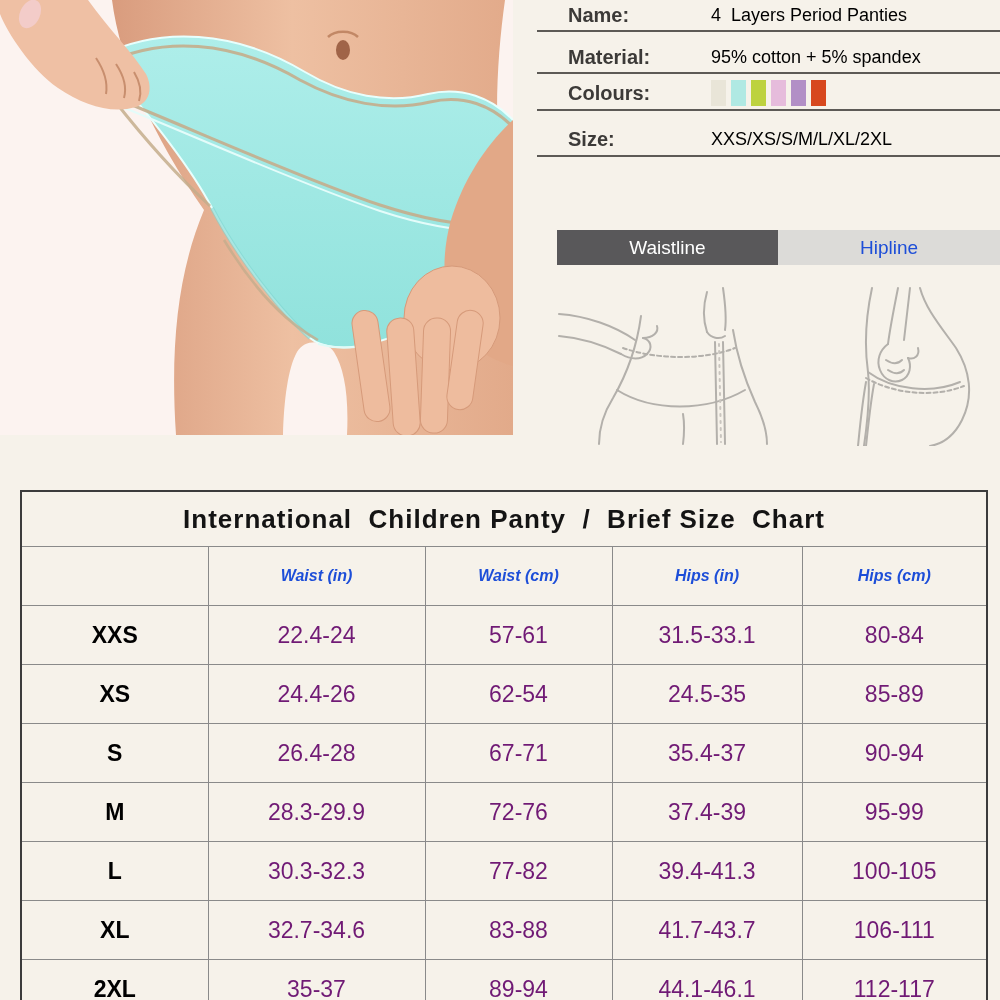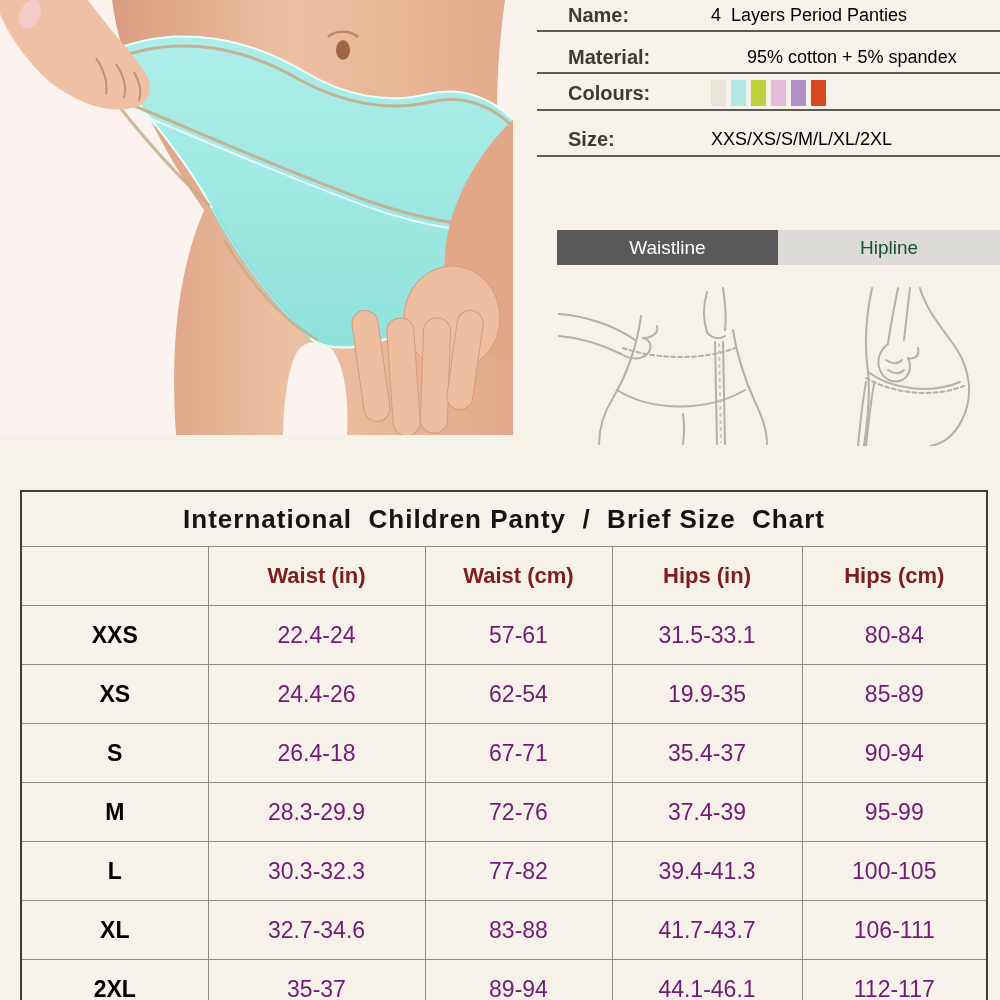--- a/index.html
+++ b/index.html
@@ -7,44 +7,44 @@
   #canvas{position:relative;width:1000px;height:1000px;background:#f6f2ea;overflow:hidden;}
 
   
   .photo{position:absolute;left:0;top:0;width:513px;height:435px;background:#fcf3f0;overflow:hidden;}
   .photo svg{display:block;}
 
   
   .info-panel{position:absolute;left:537px;top:0;width:463px;height:170px;}
   .info-row{position:absolute;left:0;width:463px;display:flex;align-items:center;border-bottom:2px solid #5d5a56;}
   .info-row:nth-of-type(1){top:1px;height:29px;}
-  .info-row:nth-of-type(2){top:43px;height:29px;gap:36px;}
+  .info-row:nth-of-type(2){top:43px;height:29px;}
   .info-row:nth-of-type(3){top:77px;height:32px;}
   .info-row:nth-of-type(4){top:123px;height:32px;}
   .info-label{flex:0 0 143px;font-size:20px;font-weight:bold;color:#3c3a38;margin-left:31px;}
   .info-value{font-size:18px;color:#000000;white-space:pre;}
   .swatches{display:flex;gap:5px;align-items:center;}
   .swatch{width:15px;height:26px;display:inline-block;}
 
   
   .tabs{position:absolute;left:557px;top:230px;width:443px;height:35px;display:flex;}
   .tab{display:flex;align-items:center;justify-content:center;font-size:19px;}
   .tab.active{width:221px;background:#59585a;color:#ffffff;}
-  .tab.inactive{flex:1;background:#dcdbd8;color:#14532d;}
+  .tab.inactive{flex:1;background:#dcdbd8;color:#1d4ed8;}
 
   
   .sketch{position:absolute;}
   .sketch-left{left:557px;top:286px;width:232px;height:160px;}
   .sketch-right{left:802px;top:286px;width:198px;height:160px;}
 
   
   .size-chart{position:absolute;left:20px;top:490px;width:966px;border-collapse:collapse;table-layout:fixed;background:#f6f2ea;border:2px solid #3c3c3c;}
   .size-chart td{border:1px solid #8a8a8a;text-align:center;vertical-align:middle;}
   .size-chart .title-row td{height:52px;font-size:26px;font-weight:bold;color:#141414;letter-spacing:1px;white-space:pre;}
-  .size-chart .head-row td{height:56px;font-size:22px;font-weight:bold;color:#7f1d1d;}
+  .size-chart .head-row td{height:56px;font-size:16px;font-weight:bold;color:#1d4ed8;font-style:italic;}
   .size-chart .data-row td{height:56px;font-size:23px;color:#701a75;}
   .size-chart .data-row td.size-cell{font-weight:bold;color:#000000;}
 </style>
 </head>
 <body>
 
 <div id="canvas">
 
   <div class="photo">
     <svg width="513" height="435" viewBox="0 0 513 435">
@@ -183,26 +183,26 @@
         <td class="size-cell">XXS</td>
         <td>22.4-24</td>
         <td>57-61</td>
         <td>31.5-33.1</td>
         <td>80-84</td>
       </tr>
       <tr class="data-row">
         <td class="size-cell">XS</td>
         <td>24.4-26</td>
         <td>62-54</td>
-        <td>19.9-35</td>
+        <td>24.5-35</td>
         <td>85-89</td>
       </tr>
       <tr class="data-row">
         <td class="size-cell">S</td>
-        <td>26.4-18</td>
+        <td>26.4-28</td>
         <td>67-71</td>
         <td>35.4-37</td>
         <td>90-94</td>
       </tr>
       <tr class="data-row">
         <td class="size-cell">M</td>
         <td>28.3-29.9</td>
         <td>72-76</td>
         <td>37.4-39</td>
         <td>95-99</td>

